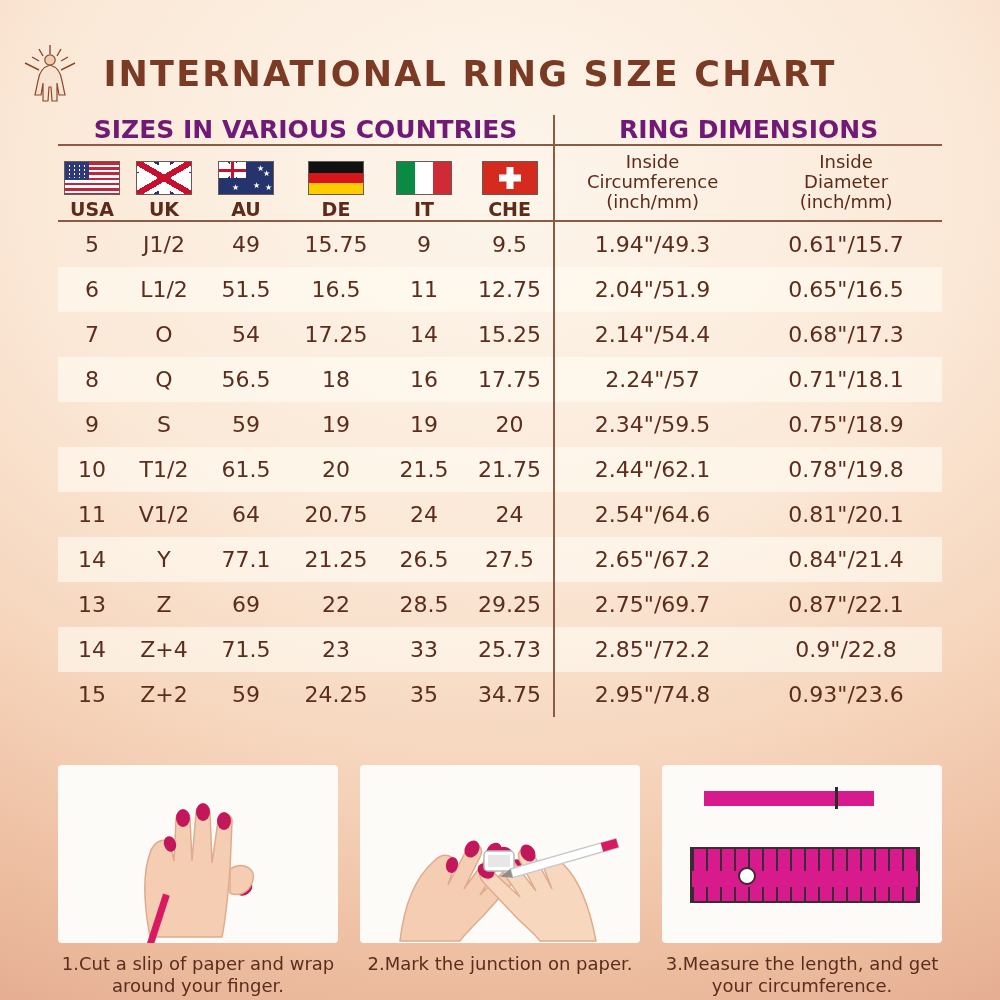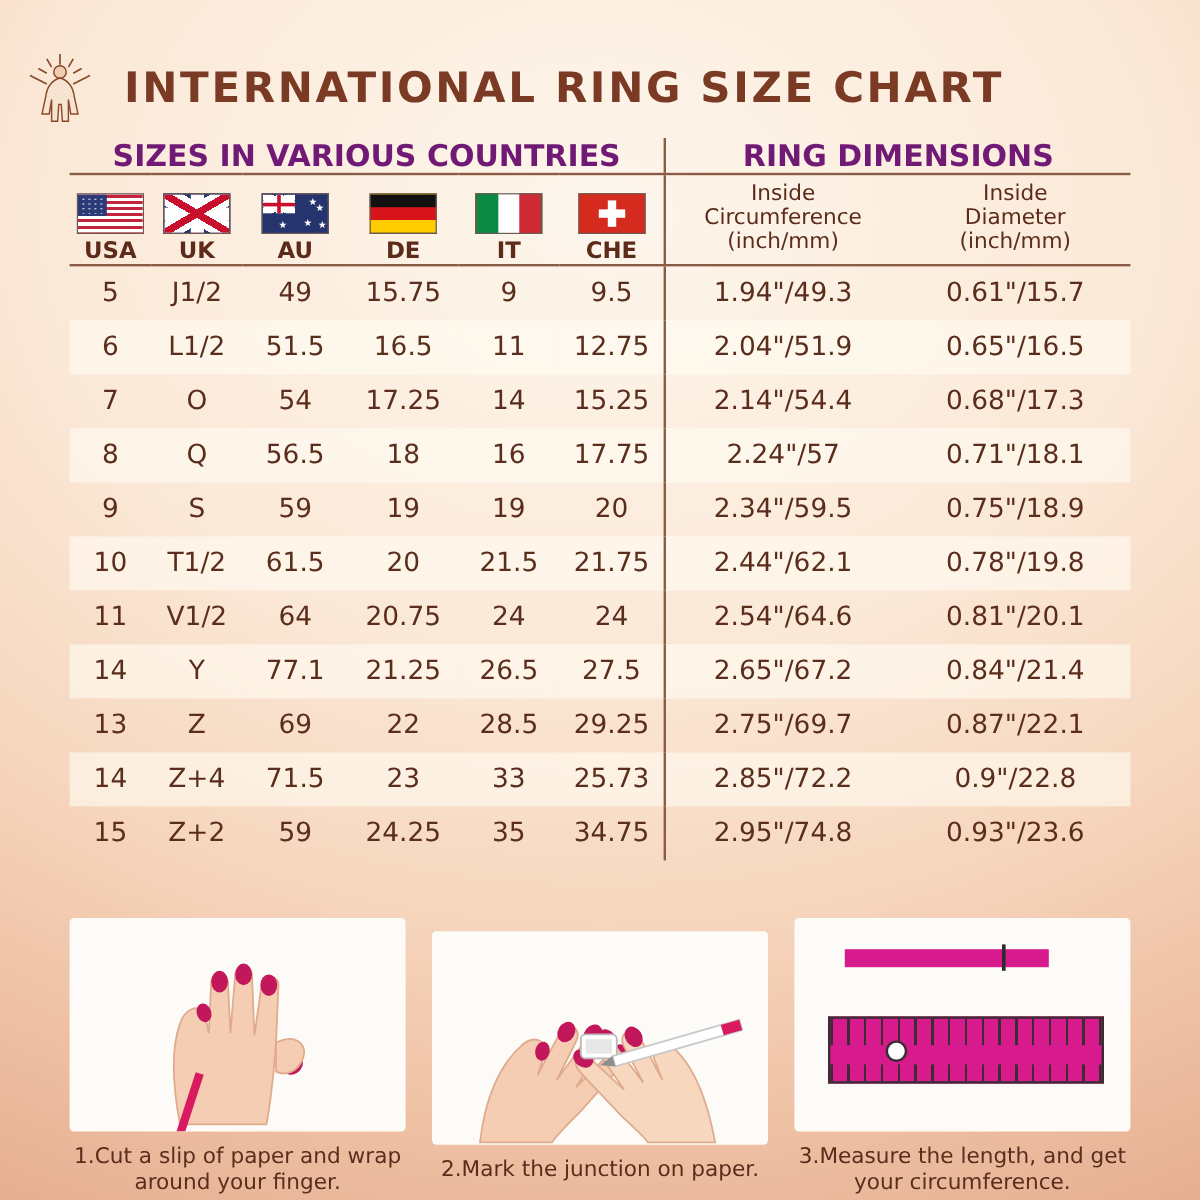--- a/index.html
+++ b/index.html
@@ -158,21 +158,20 @@
   .f-che::after{content:"";position:absolute;left:50%;top:50%;transform:translate(-50%,-50%);width:7px;height:22px;background:#fff;}
 
   
   .steps {
     position: absolute;
     left: 58px;
     right: 58px;
     top: 742px;
     display: flex;
     gap: 22px;
-    align-items: center;
   }
   .step { width: 280px; }
   .step-img {
     width: 280px;
     height: 178px;
     background: #fdfbf7;
     border-radius: 4px;
     position: relative;
     overflow: hidden;
   }

